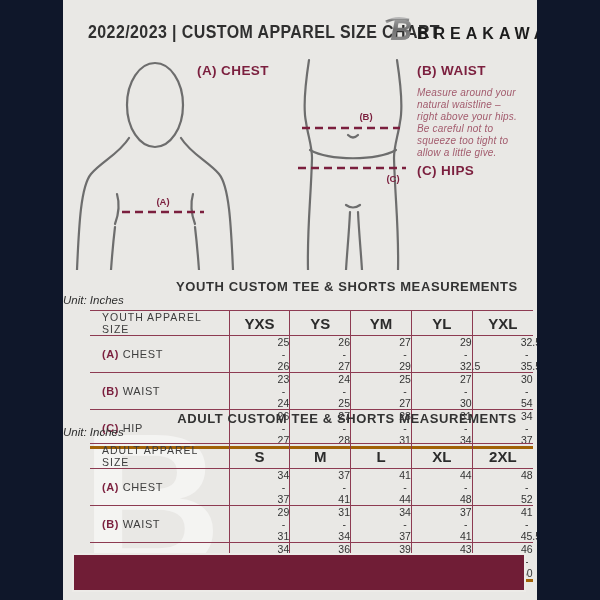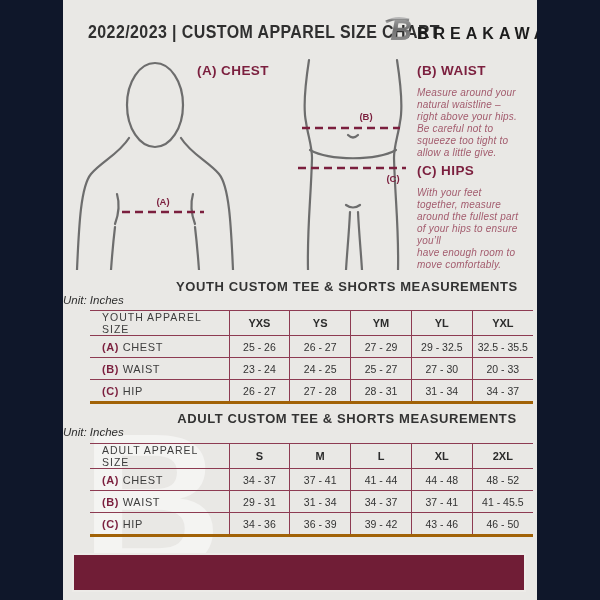--- a/index.html
+++ b/index.html
@@ -35,24 +35,24 @@
   
   .size-table{position:absolute;left:27px;width:443px;border-collapse:collapse;table-layout:fixed;z-index:2;
               border-top:1px solid #8d3b52;border-bottom:3px solid #a16207;}
   .tbl-youth{top:310px;} .tbl-adult{top:443px;}
   .size-table tr{border-bottom:1px solid #8d3b52;}
   .size-table th,.size-table td{border-left:1px solid #8d3b52;padding:0;}
   .size-table th:first-child,.size-table td:first-child{border-left:none;}
   .size-table .head-row th{height:23px;}
   .size-table .data-row td{height:21px;}
   th.size-col{text-align:left;padding-left:12px;font-weight:400;font-size:10.5px;letter-spacing:1px;color:#3d3d3d;}
-  th.size-val{font-weight:700;font-size:11px;color:#2c2c2c;text-align:center;}
+  th.size-val{font-weight:700;font-size:15px;color:#2c2c2c;text-align:center;}
   td.row-label{text-align:left;padding-left:12px;font-size:11px;color:#3d3d3d;letter-spacing:.6px;white-space:nowrap;}
   td.row-label .pfx{color:#7b1f3e;font-weight:700;}
-  td.val{text-align:center;font-size:10.5px;color:#333;}
+  td.val{text-align:center;font-size:10.5px;color:#333;padding-left:48px;}
 
   
   .watermark{position:absolute;left:18px;top:421px;font-size:195px;line-height:160px;font-weight:700;
              color:rgba(255,255,255,.5);z-index:1;}
   .footer-bar{position:absolute;left:9px;top:553px;width:454px;height:39px;background:#701d36;
               border:2px solid #edebe8;box-sizing:border-box;z-index:2;}
 </style>
 </head>
 <body>
 
@@ -110,27 +110,20 @@
       <div class="guide-h">(B) WAIST</div>
       <div class="guide-b">Measure around your
 natural waistline –
 right above your hips.
 Be careful not to
 squeeze too tight to
 allow a little give.</div>
     </div>
     <div class="guide guide-hips">
       <div class="guide-h">(C) HIPS</div>
-      <div class="guide-b">With your feet
-together, measure
-around the fullest part
-of your hips to ensure
-you’ll
-have enough room to
-move comfortably.</div>
     </div>
 
     <div class="watermark">B</div>
 
     <div class="sec-title t-youth-title">YOUTH CUSTOM TEE &amp; SHORTS MEASUREMENTS</div>
     <div class="sec-unit t-youth-unit">Unit: Inches</div>
     <table class="size-table tbl-youth">
       <colgroup>
           <col style="width:139px">
           <col>
@@ -155,21 +148,21 @@
         <td class="val">27 - 29</td>
         <td class="val">29 - 32.5</td>
         <td class="val">32.5 - 35.5</td>
       </tr>
       <tr class="data-row">
         <td class="row-label"><span class="pfx">(B)</span> <span>WAIST</span></td>
         <td class="val">23 - 24</td>
         <td class="val">24 - 25</td>
         <td class="val">25 - 27</td>
         <td class="val">27 - 30</td>
-        <td class="val">20 - 33</td>
+        <td class="val">30 - 54</td>
       </tr>
       <tr class="data-row">
         <td class="row-label"><span class="pfx">(C)</span> <span>HIP</span></td>
         <td class="val">26 - 27</td>
         <td class="val">27 - 28</td>
         <td class="val">28 - 31</td>
         <td class="val">31 - 34</td>
         <td class="val">34 - 37</td>
       </tr>
     </tbody>

